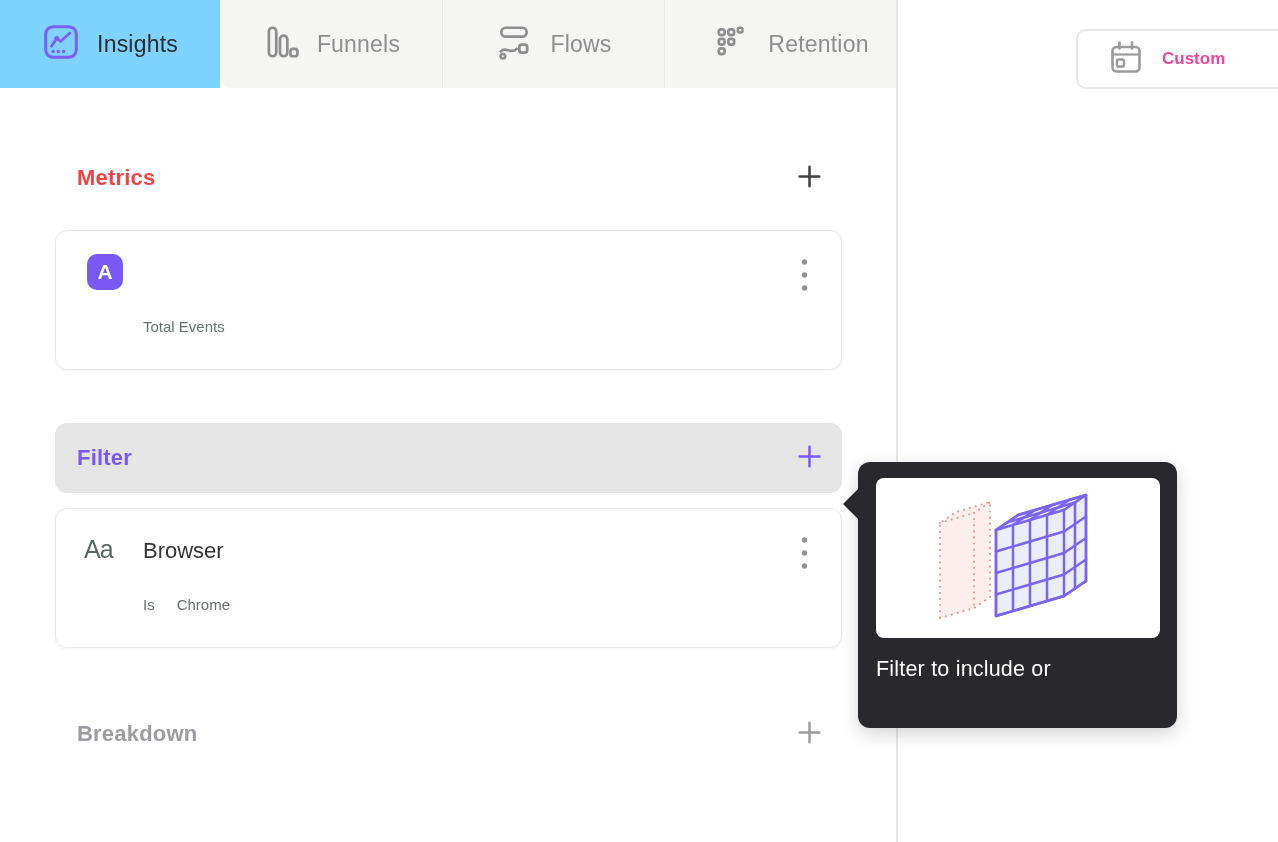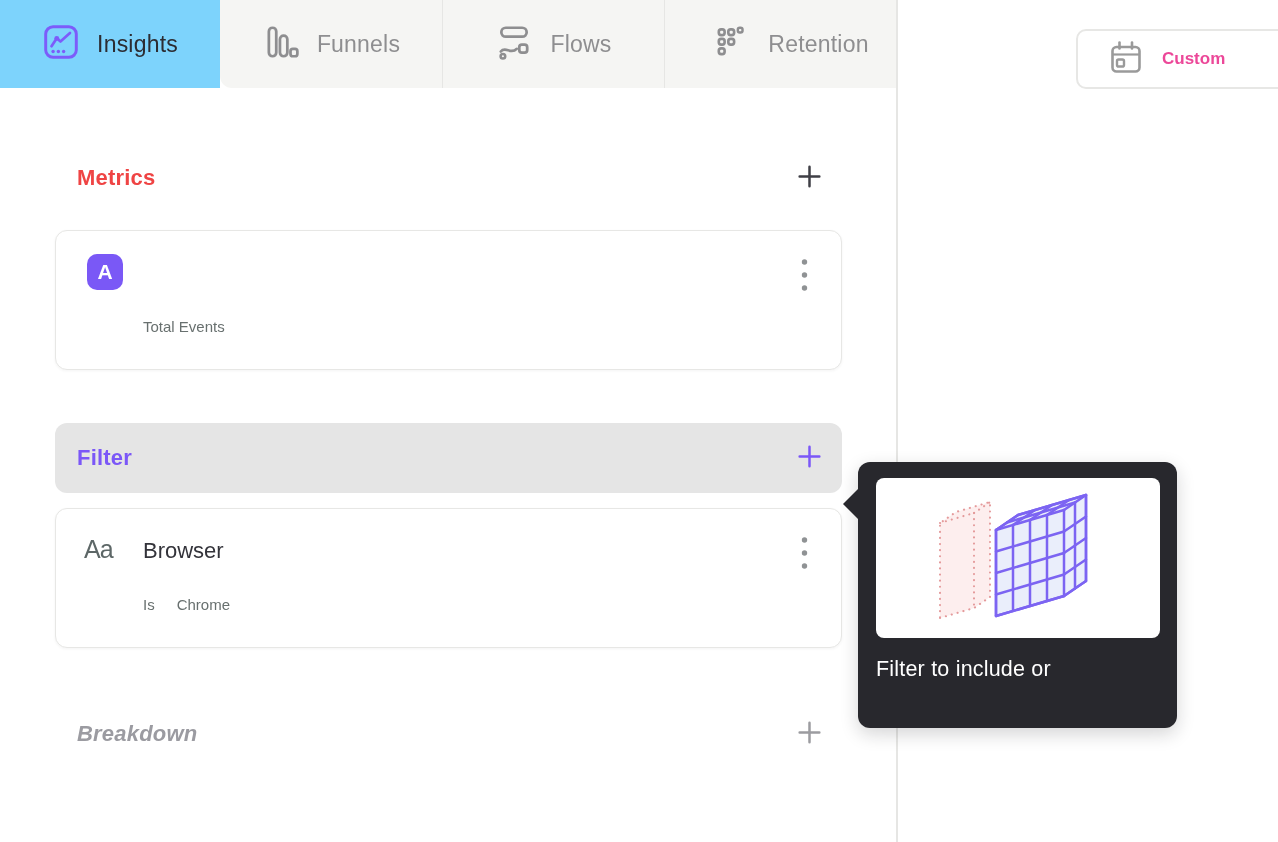--- a/index.html
+++ b/index.html
@@ -34,21 +34,21 @@
     display:flex; align-items:center; gap:16px; padding-left:28px; cursor:pointer;
   }
   .datebtn-label { font-size:17px; color:#ec4899; font-weight:700; }
 
   
   .section-row { position:absolute; left:55px; width:787px; height:36px; display:flex; align-items:center; }
   .section-title { font-size:22px; font-weight:700; padding-left:22px; letter-spacing:.2px; }
   .row-metrics   { top:160px; }
   .row-metrics   .section-title { color:#ef4444; }
   .row-breakdown { top:716px; }
-  .row-breakdown .section-title { color:#9b9ba1;font-style:italic; }
+  .row-breakdown .section-title { color:#9b9ba1; }
   .plus-btn {
     position:absolute; right:20px; top:50%; transform:translateY(-50%);
     width:26px; height:26px; background:none; border:none; cursor:pointer; padding:0;
     display:flex; align-items:center; justify-content:center;
   }
 
   
   .card {
     position:absolute; left:55px; width:787px; height:140px;
     background:#ffffff; border:1px solid #e7e7e5; border-radius:12px;

